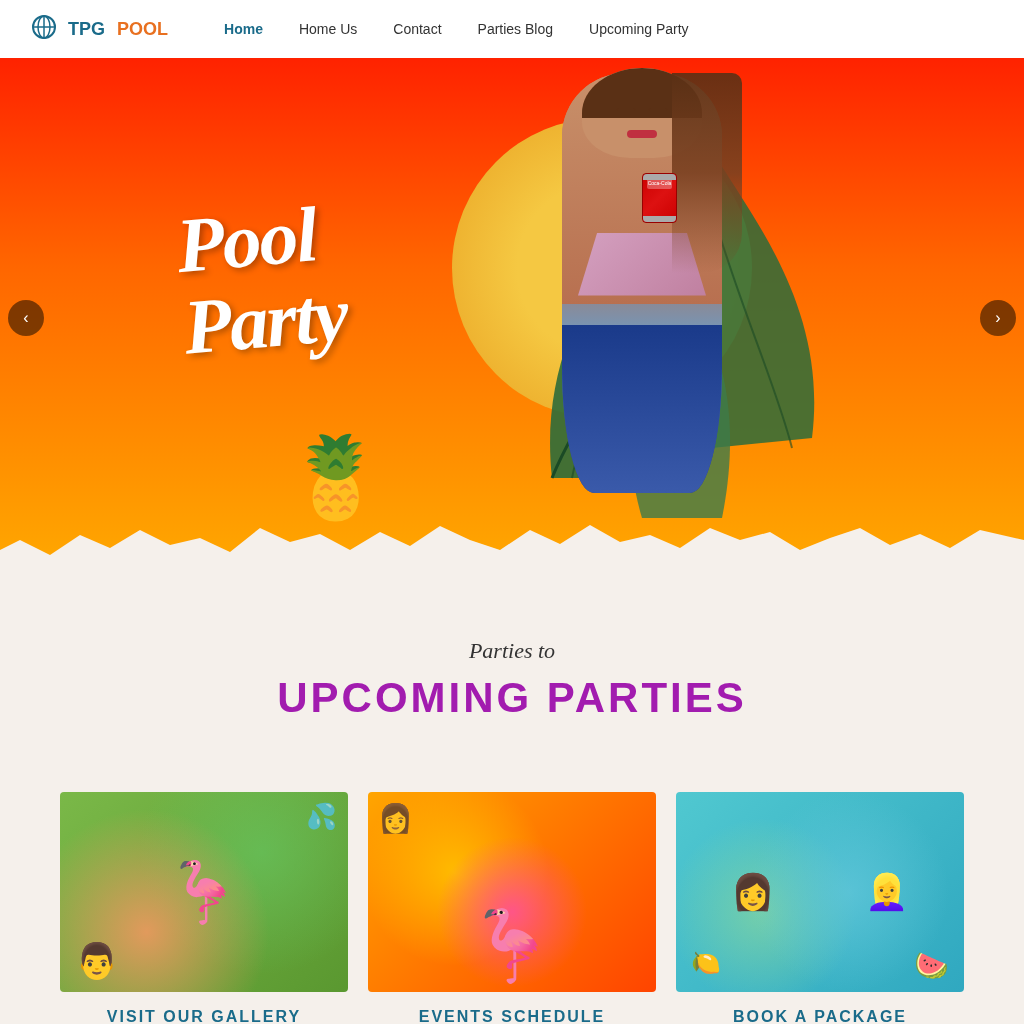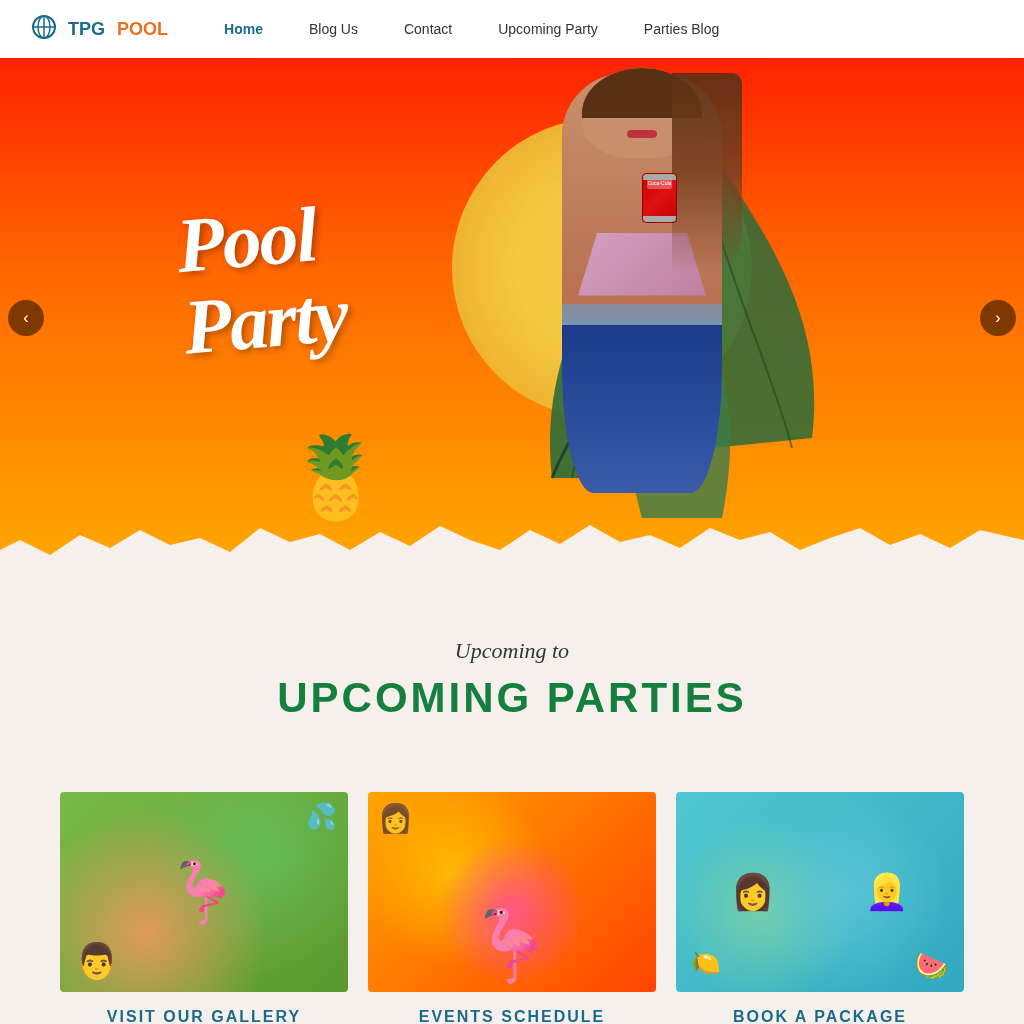--- a/index.html
+++ b/index.html
@@ -28,21 +28,21 @@
     }
     .logo-pool {
       color: #1a6b8a;
       font-weight: 700;
       font-size: 18px;
       margin-left: 2px;
     }
     nav {
       display: flex;
       align-items: center;
-      gap: 14px;
+      gap: 4px;
     }
     .nav-item {
       padding: 0 16px;
       height: 58px;
       display: flex;
       align-items: center;
       font-size: 14px;
       font-weight: 500;
       color: #333;
       cursor: pointer;
@@ -166,21 +166,21 @@
     .welcome-to {
       font-size: 22px;
       font-style: italic;
       color: #333;
       font-family: Georgia, serif;
       margin-bottom: 10px;
     }
     .upcoming-parties-title {
       font-size: 42px;
       font-weight: 900;
-      color: #15803d;
+      color: #a21caf;
       letter-spacing: 3px;
       text-transform: uppercase;
     }
 
     
     .cards-section {
       background: #f5f0eb;
       padding: 30px 60px 40px;
       display: flex;
       gap: 20px;
@@ -243,24 +243,24 @@
         <line x1="14" y1="3" x2="14" y2="25" stroke="#1a6b8a" stroke-width="1.5"></line>
         <line x1="3" y1="14" x2="25" y2="14" stroke="#1a6b8a" stroke-width="1.5"></line>
         <ellipse cx="14" cy="14" rx="6" ry="11" stroke="#1a6b8a" stroke-width="1.5" fill="none"></ellipse>
       </svg>
     </span>
     <span class="logo-tpg">TPG</span>
     <span class="logo-pool" style="color:#e87020;">POOL</span>
   </div>
   <nav>
     <a class="nav-item active">Home</a>
-    <a class="nav-item">Blog Us</a>
+    <a class="nav-item">Home Us</a>
     <a class="nav-item">Contact</a>
+    <a class="nav-item">Parties Blog</a>
     <a class="nav-item">Upcoming Party</a>
-    <a class="nav-item">Parties Blog</a>
   </nav>
 </header>
 
 <section class="hero">
 
   <div class="sun"></div>
 
   <div class="leaves-container">
     <svg width="380" height="420" viewBox="0 0 380 420" fill="none" xmlns="http://www.w3.org/2000/svg">
 
@@ -332,21 +332,21 @@
   <div class="arrow-btn arrow-left">‹</div>
 
   <div class="arrow-btn arrow-right">›</div>
 
   <svg class="torn-edge" viewBox="0 0 1024 60" preserveAspectRatio="none" xmlns="http://www.w3.org/2000/svg">
     <path d="M0 30 L20 20 L50 35 L80 15 L110 28 L140 10 L170 25 L200 18 L230 32 L260 8 L290 22 L320 14 L350 30 L380 12 L410 26 L440 6 L470 20 L500 30 L530 10 L560 24 L590 5 L620 22 L650 15 L680 28 L710 8 L740 20 L770 12 L800 30 L830 18 L860 8 L890 25 L920 14 L950 28 L980 10 L1024 20 L1024 62 L0 62 Z" fill="#f5f0eb"></path>
   </svg>
 </section>
 
 <section class="welcome-section">
-  <p class="welcome-to">Upcoming to</p>
+  <p class="welcome-to">Parties to</p>
   <h1 class="upcoming-parties-title">UPCOMING PARTIES</h1>
 </section>
 
 <section class="cards-section">
 
   <div class="card">
     <div class="card-photo card-photo-1">
 
       <div style="position:absolute; inset:0; display:flex; align-items:center; justify-content:center; font-size:60px;">
         <span>🦩</span>

